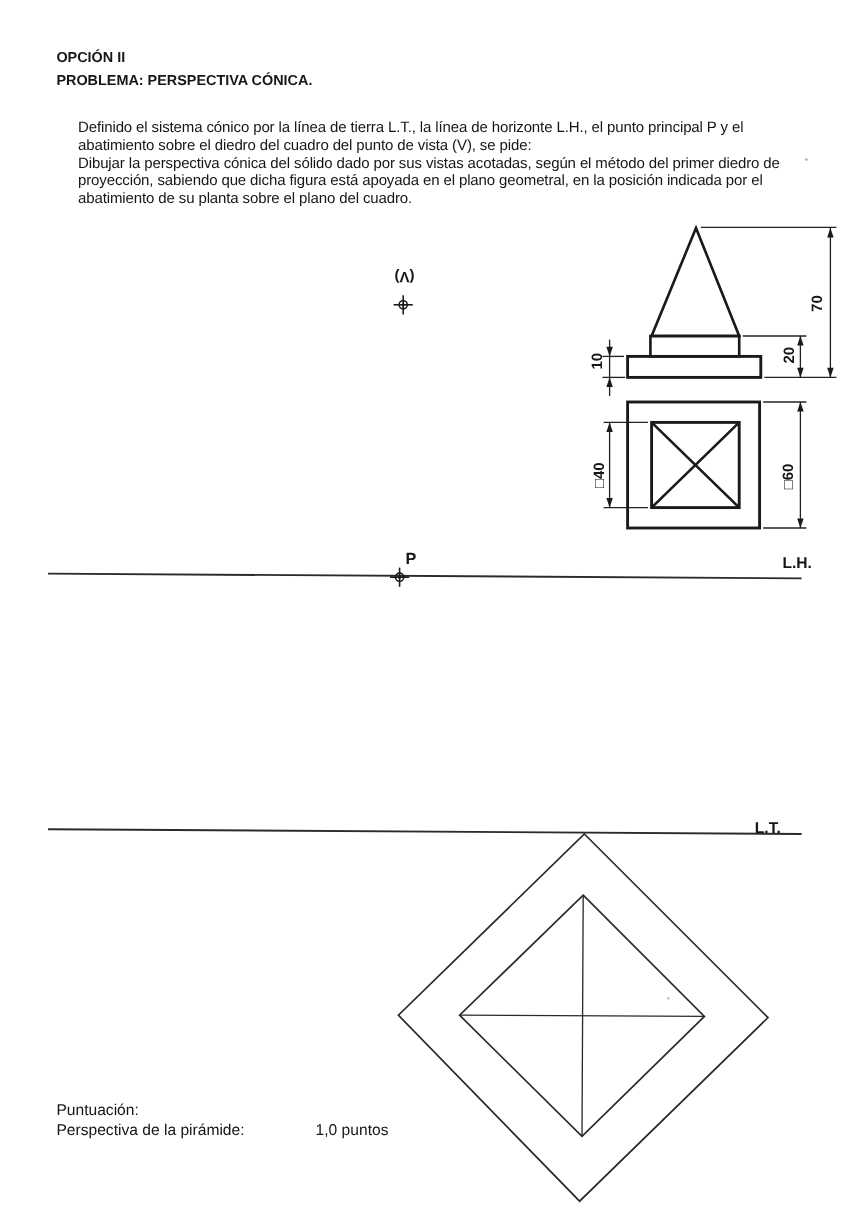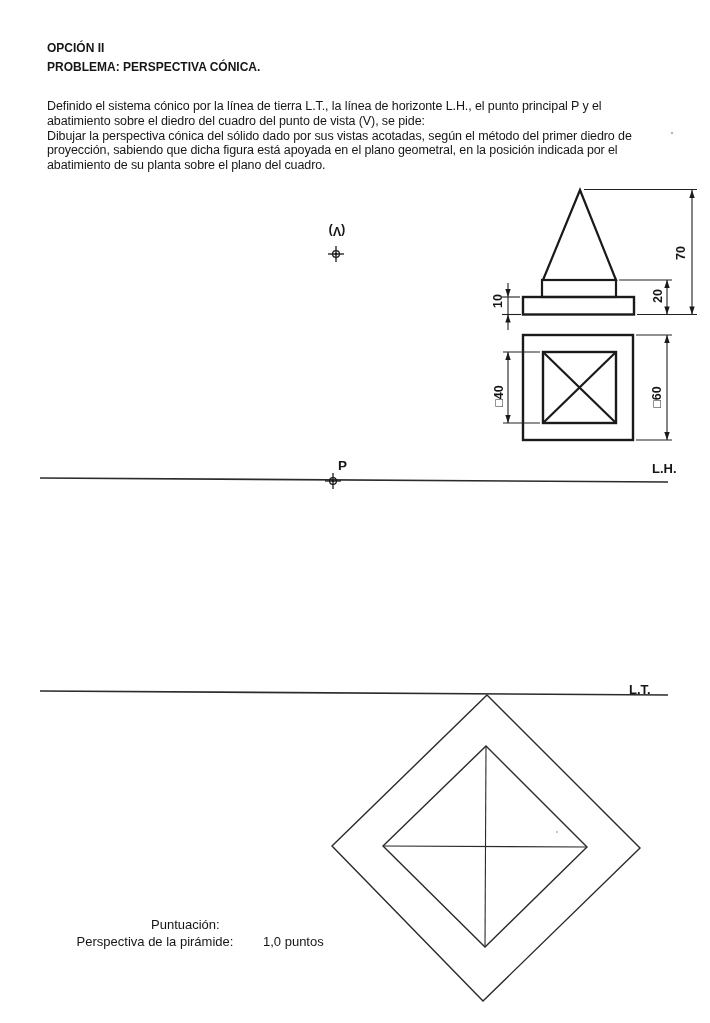--- a/index.html
+++ b/index.html
@@ -2,31 +2,31 @@
 <html><head>
 <meta charset="utf-8">
 <style>
   html,body{margin:0;padding:0;}
   body{
     width:710px;height:1023px;position:relative;background:#ffffff;
     font-family:"Liberation Sans","DejaVu Sans",sans-serif;color:#161616;
     overflow:hidden;
   }
   .hdr{position:absolute;left:47px;font-weight:700;font-size:12px;white-space:nowrap;}
-  .stline{position:absolute;left:47px;font-size:12.5px;white-space:nowrap;letter-spacing:-0.1px;text-align:center;}
+  .stline{position:absolute;left:65px;font-size:12.5px;white-space:nowrap;letter-spacing:-0.1px;text-align:center;}
   .lbl{position:absolute;font-weight:700;font-size:13px;white-space:nowrap;}
   .vdim{
     position:absolute;width:44px;height:14px;line-height:14px;text-align:center;
     transform:rotate(-90deg);transform-origin:center center;
     font-weight:700;font-size:12.5px;white-space:nowrap;
   }
   .rot180{transform:rotate(180deg);transform-origin:center center;text-align:center;font-size:12.5px;}
   #drawing-svg{position:absolute;left:0;top:0;}
   .scoring{position:absolute;left:47px;top:916px;font-size:13px;}
-  .srow{height:17.3px;line-height:17.3px;white-space:nowrap;text-align:center;}
+  .srow{height:17.3px;line-height:17.3px;white-space:nowrap;}
   .slabel{display:inline-block;width:216px;}
   .bold{font-weight:700;}
 </style>
 </head>
 <body>
 
 <div class="hdr" style="top:41px">OPCIÓN II</div>
 <div class="hdr" style="top:60px">PROBLEMA: PERSPECTIVA CÓNICA.</div>
 
 <div>

